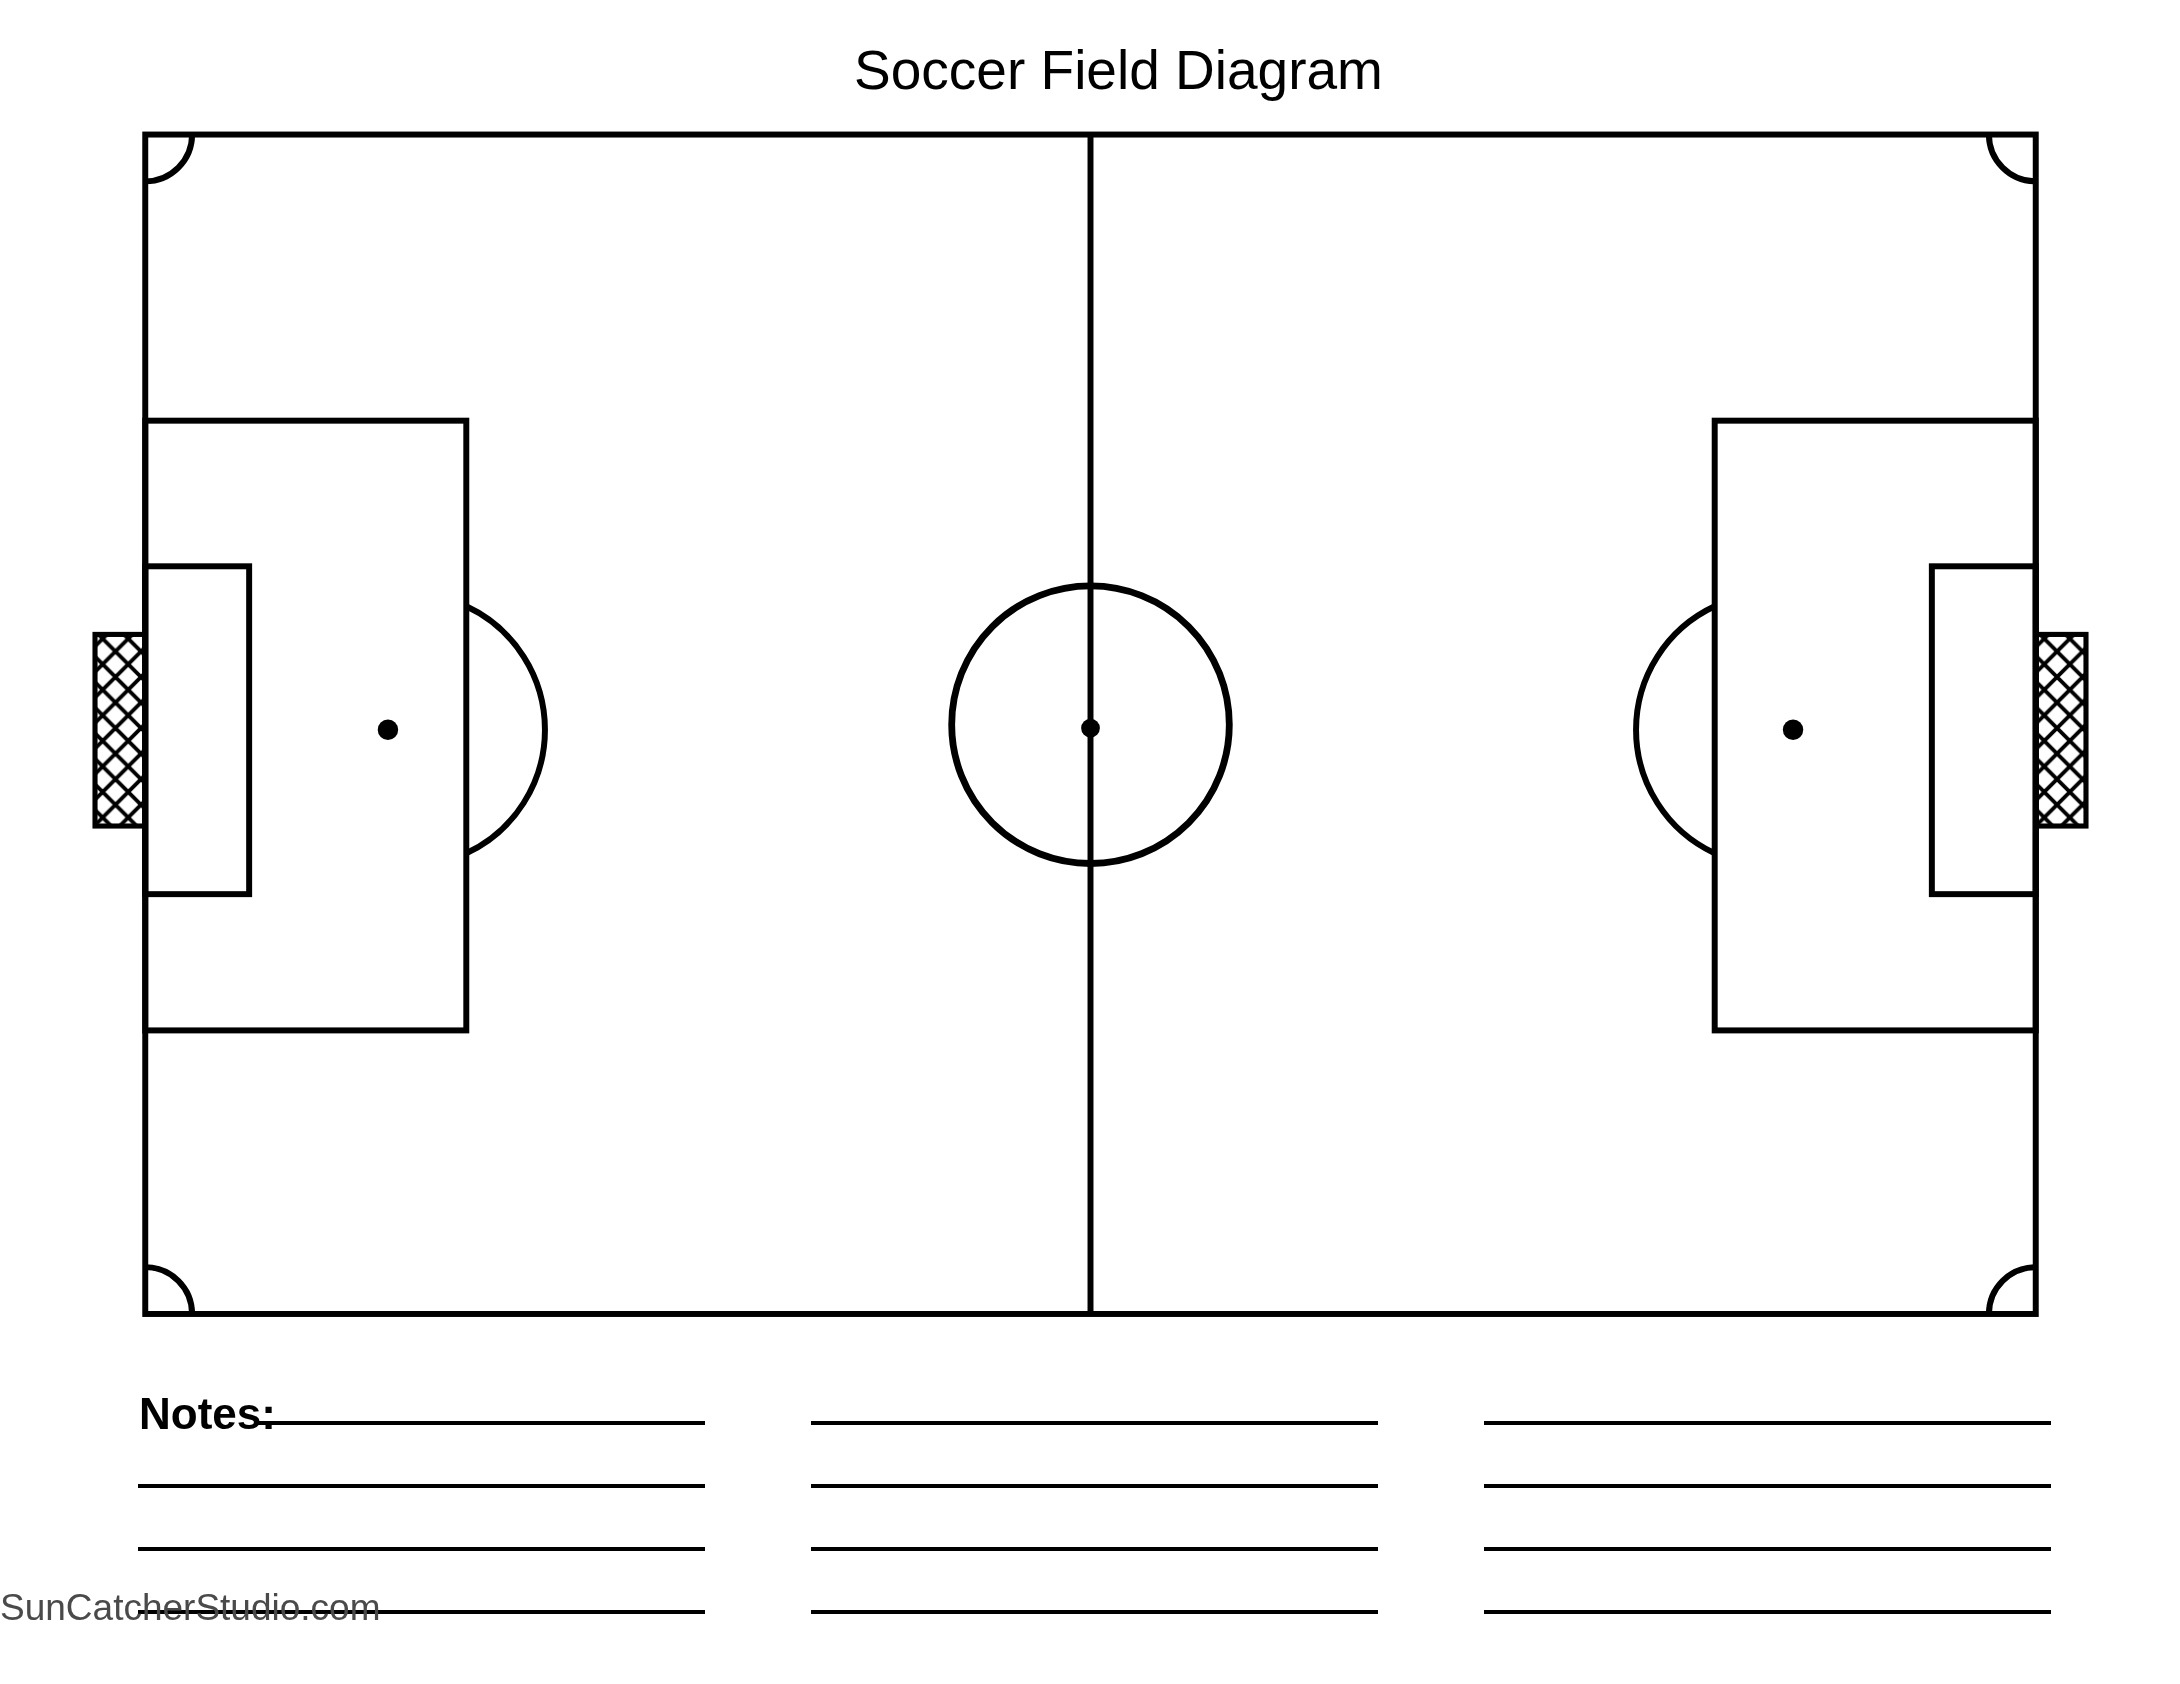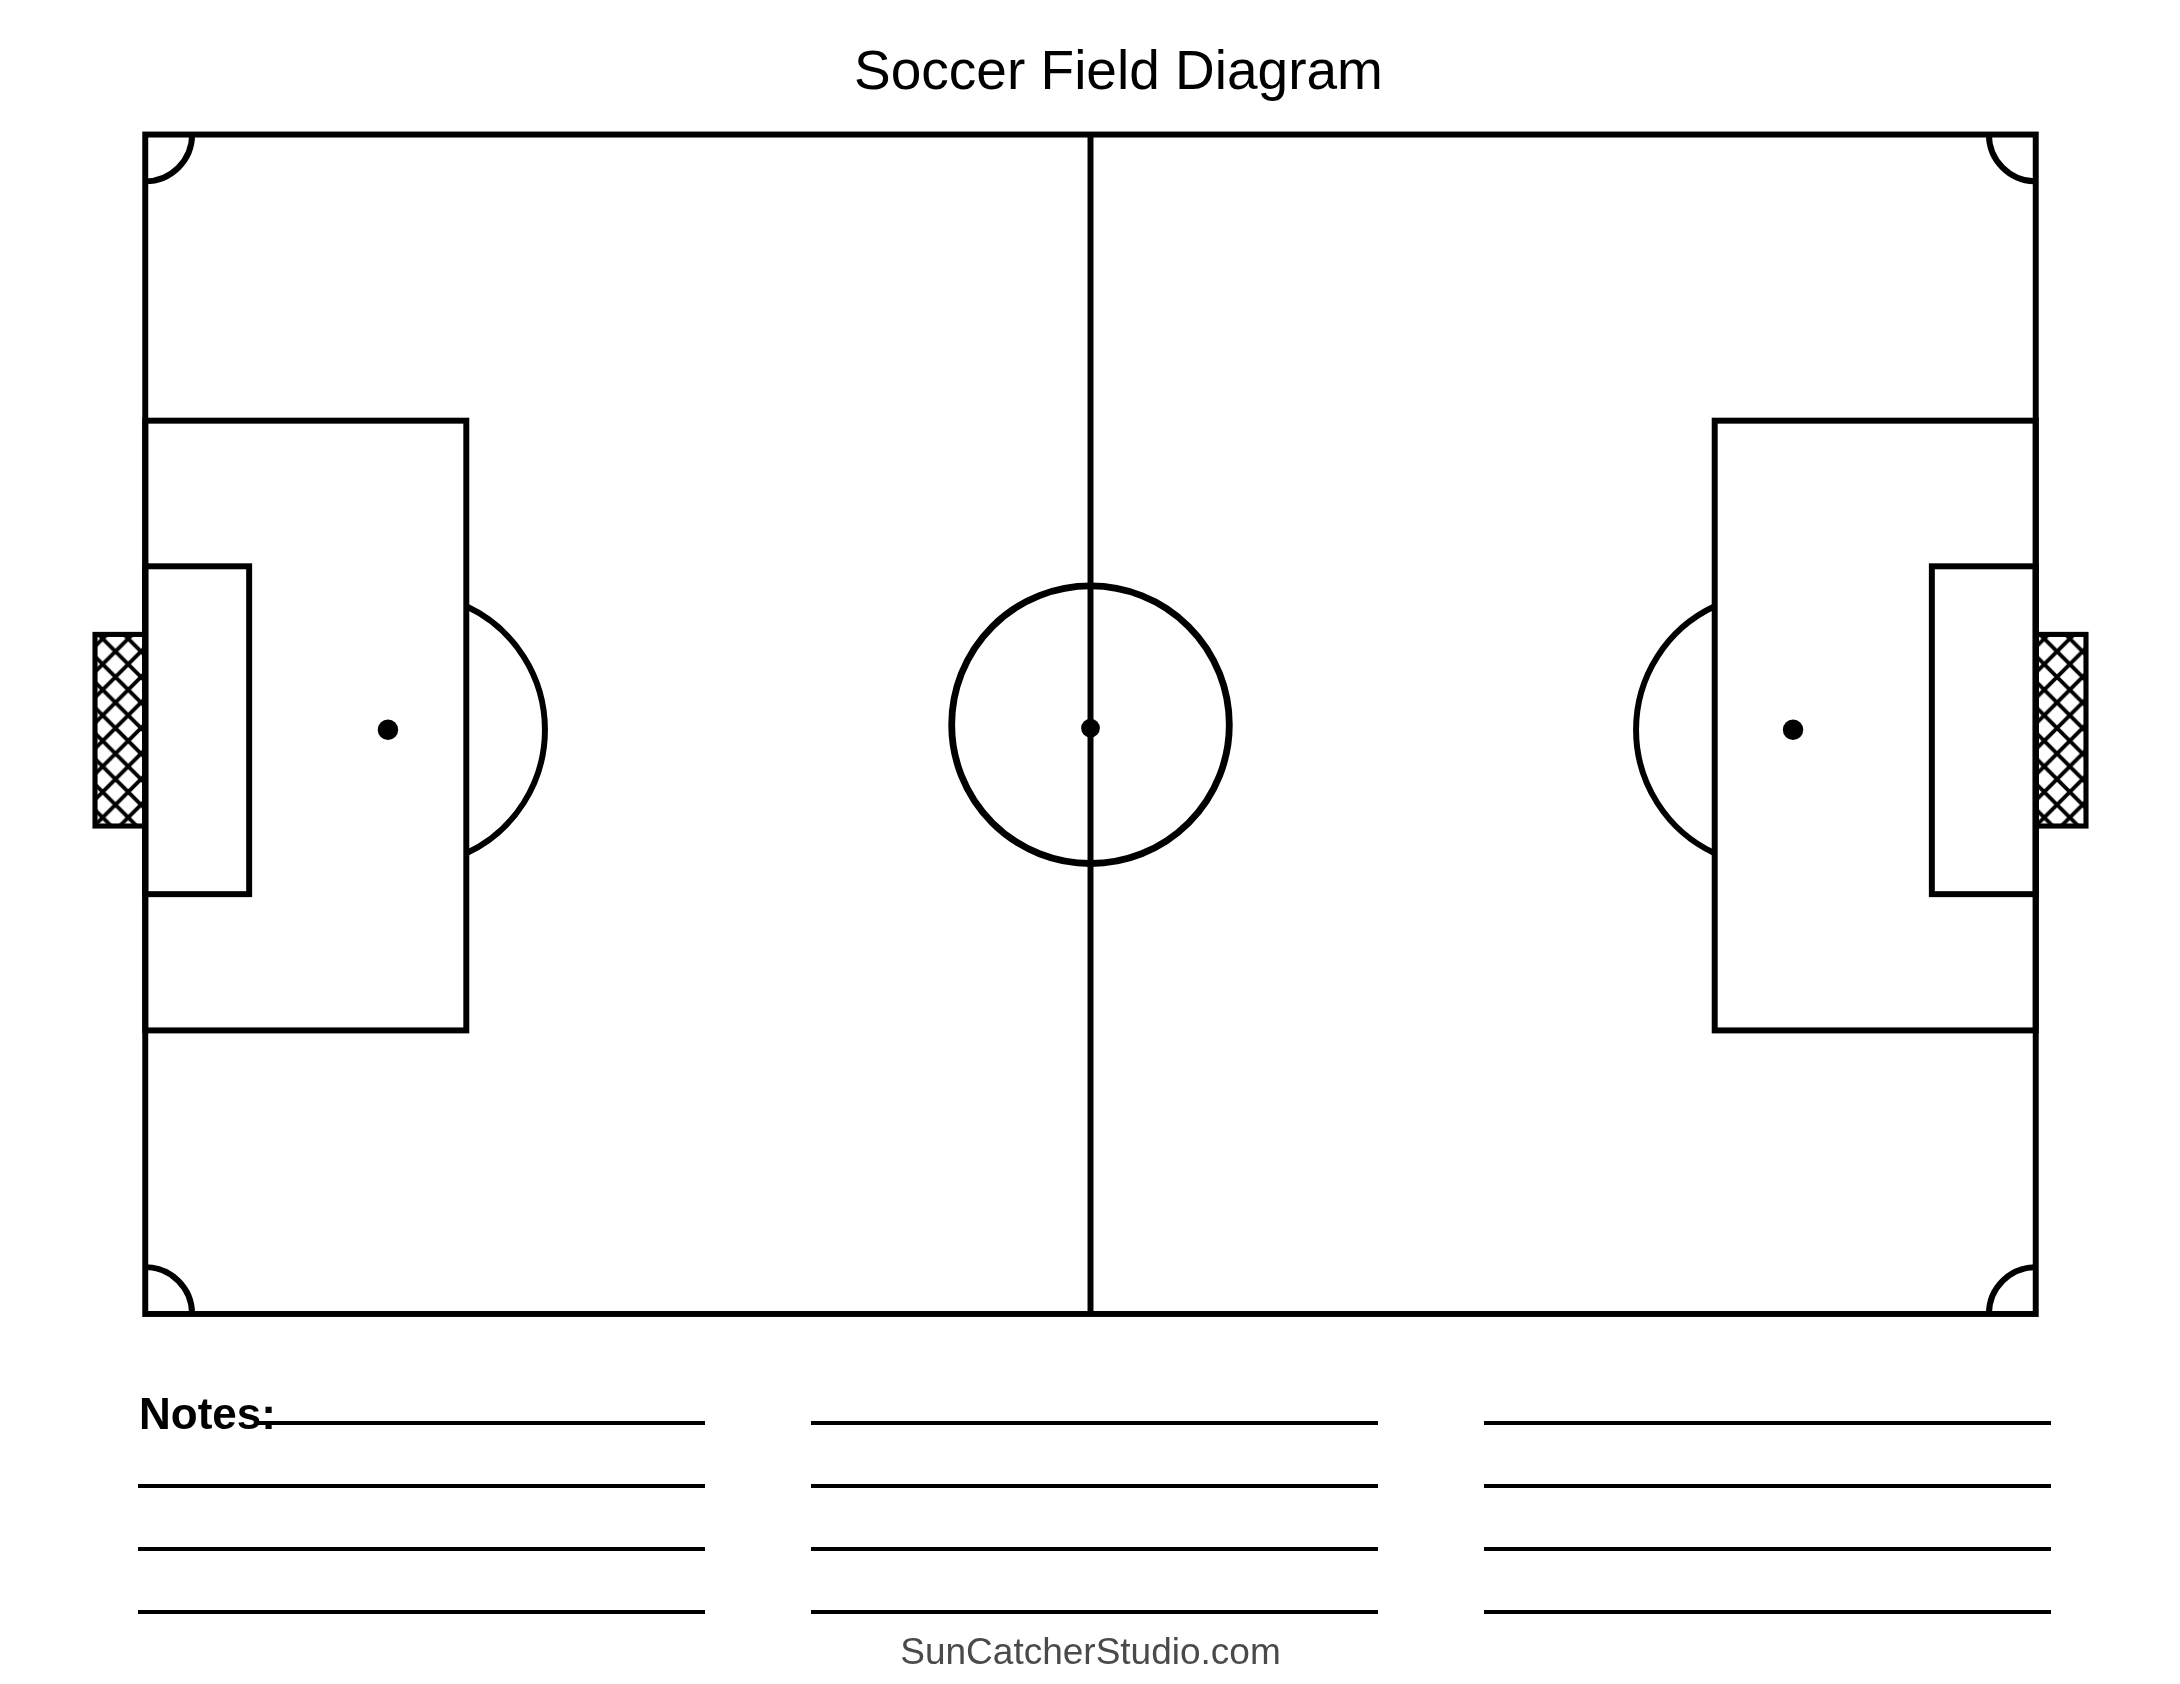--- a/index.html
+++ b/index.html
@@ -21,21 +21,21 @@
   .nl-c1{left:138px;width:567px;}
   .nl-c2{left:811px;width:567px;}
   .nl-c3{left:1484px;width:567px;}
   .nl-r1c1{left:258px;width:447px;}
   
   .nl-r1{top:1421px;}
   .nl-r2{top:1484px;}
   .nl-r3{top:1547px;}
   .nl-r4{top:1610px;}
   .footer{
-    position:absolute;top:1632px;left:0;width:2181px;text-align:center;
+    position:absolute;top:1588px;left:0;width:2181px;text-align:left;
     font-size:37px;line-height:39px;color:#4a4a4a;
   }
 </style>
 </head>
 <body>
 
 <div id="canvas" style="background: rgb(255, 255, 255);">
 
   <div class="title">Soccer Field Diagram</div>
 

